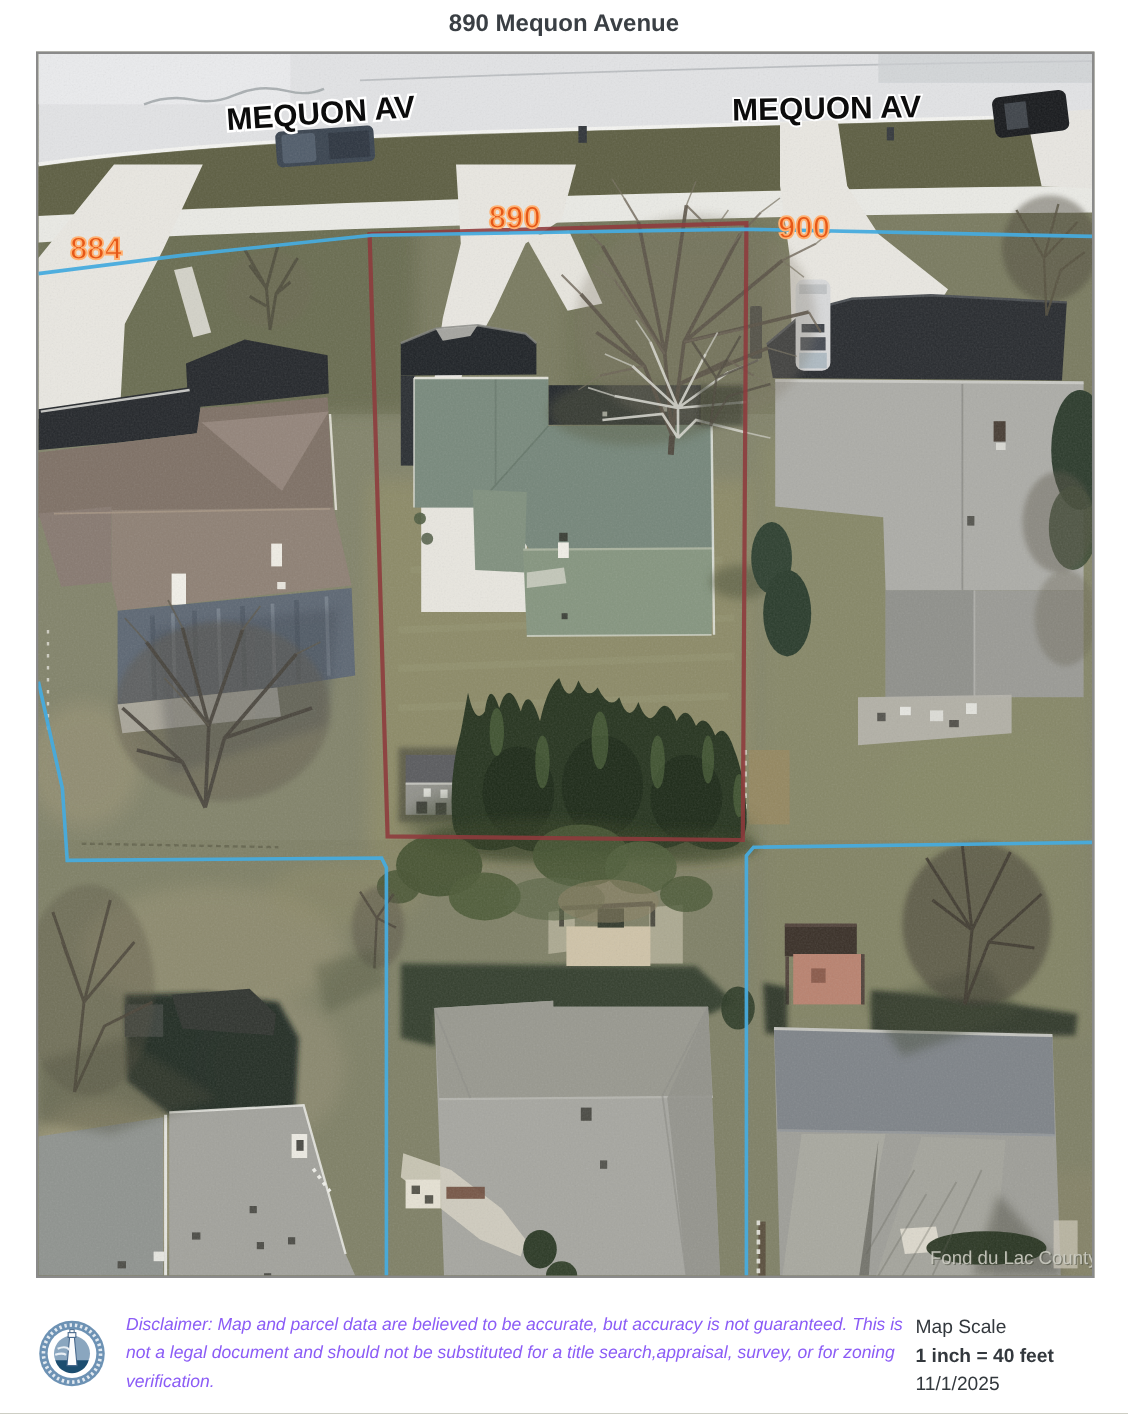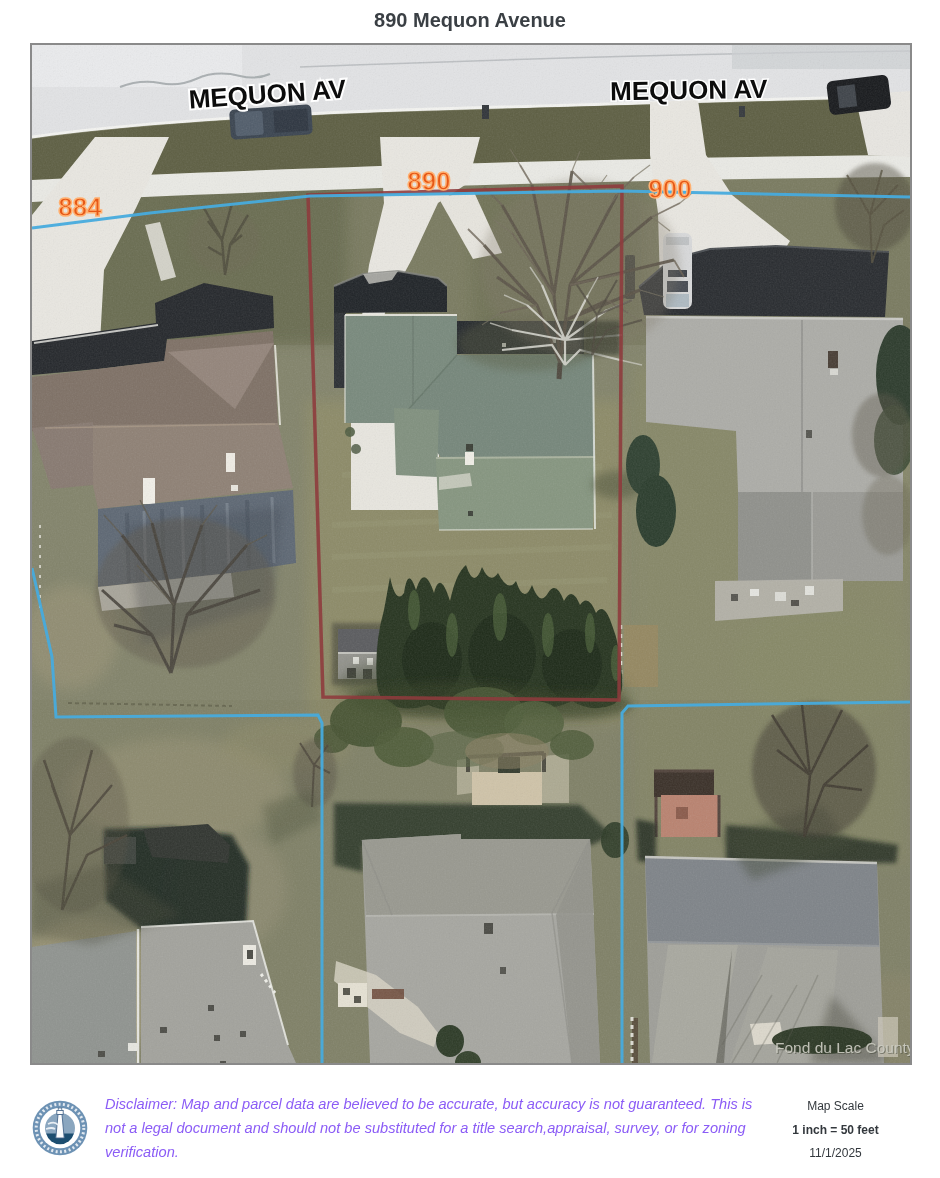--- a/index.html
+++ b/index.html
@@ -1,21 +1,21 @@
 <!DOCTYPE html>
 <html><head>
 <meta charset="utf-8">
 <style>
 html,body{margin:0;padding:0}
 body{width:940px;height:1178px;background:#ffffff;font-family:"Liberation Sans",sans-serif;position:relative;overflow:hidden}
 .title{position:absolute;top:9px;left:0;width:940px;text-align:center;font-weight:bold;font-size:20px;color:#3a3f44}
 .map{position:absolute;left:30px;top:43px;width:882px;height:1022px;border:2px solid #8a8a8a;box-sizing:border-box;background:#82836a}
 .map svg{display:block}
 .disc{position:absolute;left:105px;top:1092px;width:665px;font-style:italic;font-size:14.6px;line-height:24px;color:#8b5cf6}
-.scale{position:absolute;left:763px;top:1095px;width:145px;text-align:center;font-size:12px;line-height:23.5px;color:#33383d}
+.scale{position:absolute;left:763px;top:1095px;width:145px;text-align:left;font-size:16px;line-height:23.5px;color:#33383d}
 .logo{position:absolute;left:31px;top:1099px}
 </style>
 </head>
 <body>
 
 <div class="title">890 Mequon Avenue</div>
 
 <div class="map">
 <svg width="878" height="1018" viewBox="0 0 878 1018">
 <defs>
@@ -518,13 +518,13 @@
 <circle cx="29" cy="29" r="15" fill="#8aa6bf"></circle>
 <path d="M15.2,34.5 a14.2,14.2 0 0 0 27.6,0 Z" fill="#1d4e70"></path>
 <path d="M24.8,39 L27,15.5 L31,15.5 L33.2,39 Z" fill="#fbfcfd" stroke="#47688c" stroke-width="0.9"></path>
 <rect x="25.8" y="11.5" width="6.4" height="4" fill="#fbfcfd" stroke="#47688c" stroke-width="0.9"></rect>
 <rect x="27.2" y="9" width="3.6" height="2.5" fill="#fbfcfd" stroke="#47688c" stroke-width="0.8"></rect>
 <path d="M17,25 q7,-3 10,1 M15,30 q6,-2 9,0" stroke="#e8eef4" stroke-width="1.8" fill="none"></path>
 </svg>
 
 <div class="disc">Disclaimer: Map and parcel data are believed to be accurate, but accuracy is not guaranteed. This is<br>not a legal document and should not be substituted for a title search,appraisal, survey, or for zoning<br>verification.</div>
 
-<div class="scale">Map Scale<br><b>1 inch = 50 feet</b><br>11/1/2025</div>
+<div class="scale">Map Scale<br><b>1 inch = 40 feet</b><br>11/1/2025</div>
 
 </body></html>

